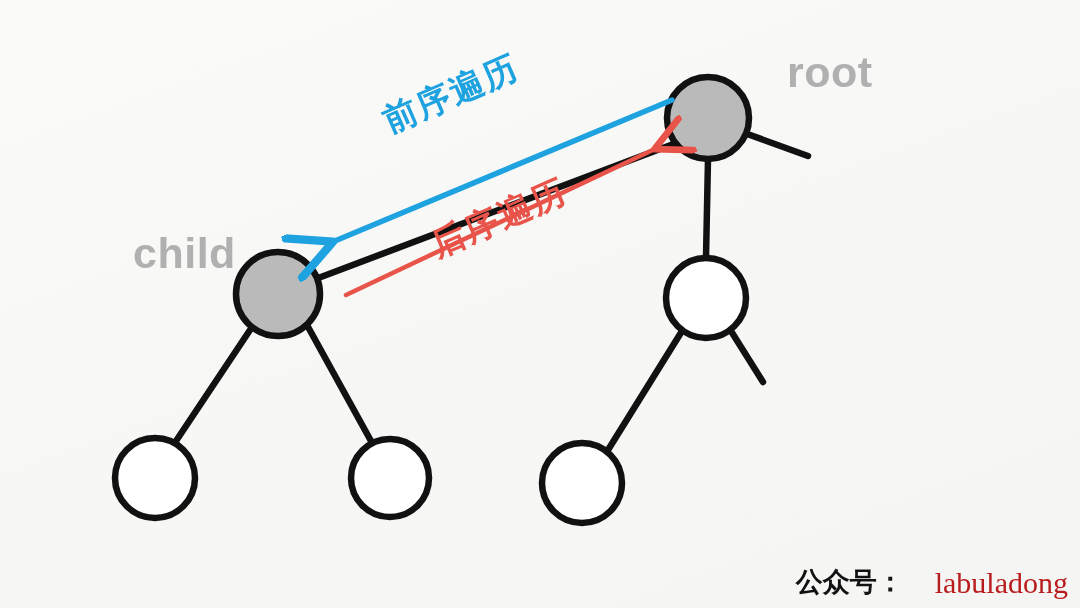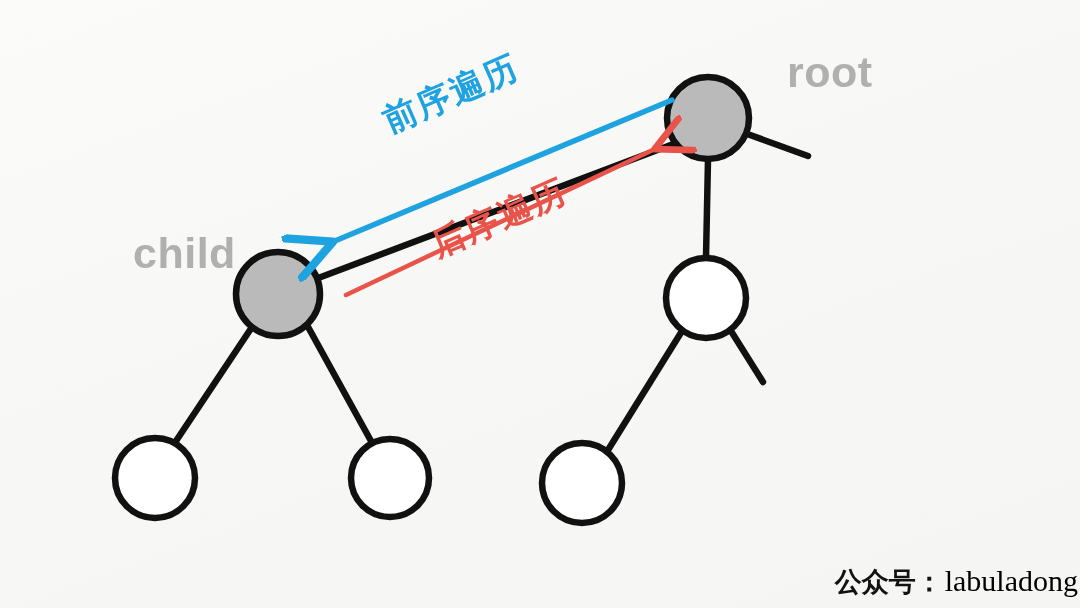--- a/index.html
+++ b/index.html
@@ -63,40 +63,41 @@
   }
   #label-postorder {
     left: 433px;
     top: 224px;
     color: #e8544a;
     transform: rotate(-23.5deg);
     transform-origin: left center;
   }
   #watermark {
     position: absolute;
-    right: 2px;
+    right: 12px;
     bottom: 8px;
     display: flex;
-    align-items: flex-start;
-    gap: 2px;
+    align-items: flex-end;
+    gap: 16px;
     user-select: none;
   }
   #watermark .wm-cn {
     font-family: "DejaVu Sans", "Liberation Sans", sans-serif;
     font-size: 27px;
     font-weight: 700;
     color: #121212;
     letter-spacing: 0px;
   }
   #watermark .wm-en {
     font-family: "Liberation Serif", "DejaVu Serif", serif;
     font-size: 30px;
     font-weight: 400;
-    color: #000000;
+    color: #b91c1c;
     letter-spacing: 0px;
+    margin-left: 15px;
   }
 </style>
 </head>
 <body>
 
 <div id="canvas">
 
   <div id="paper"></div>
 
   <svg id="tree-svg" viewBox="0 0 1080 608">

